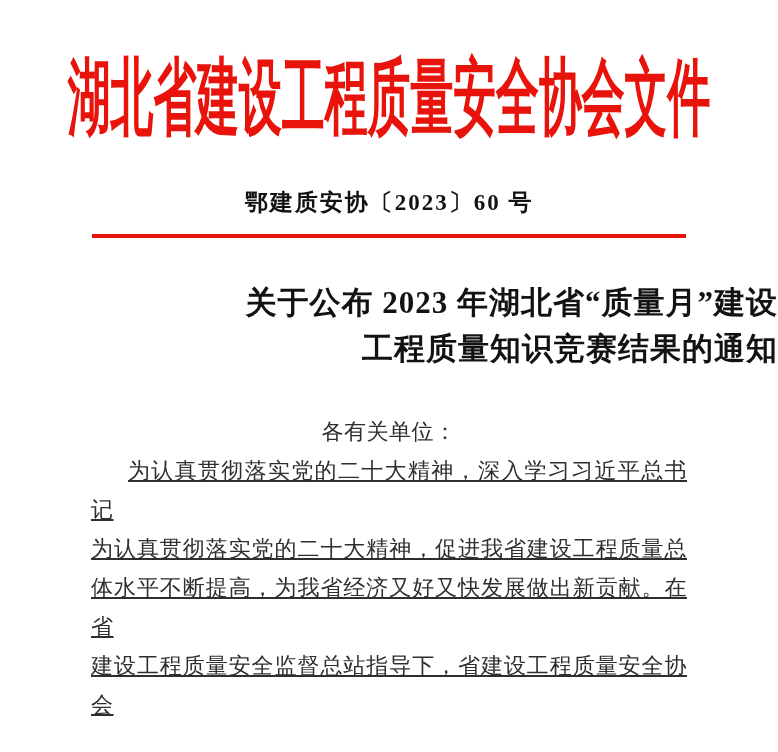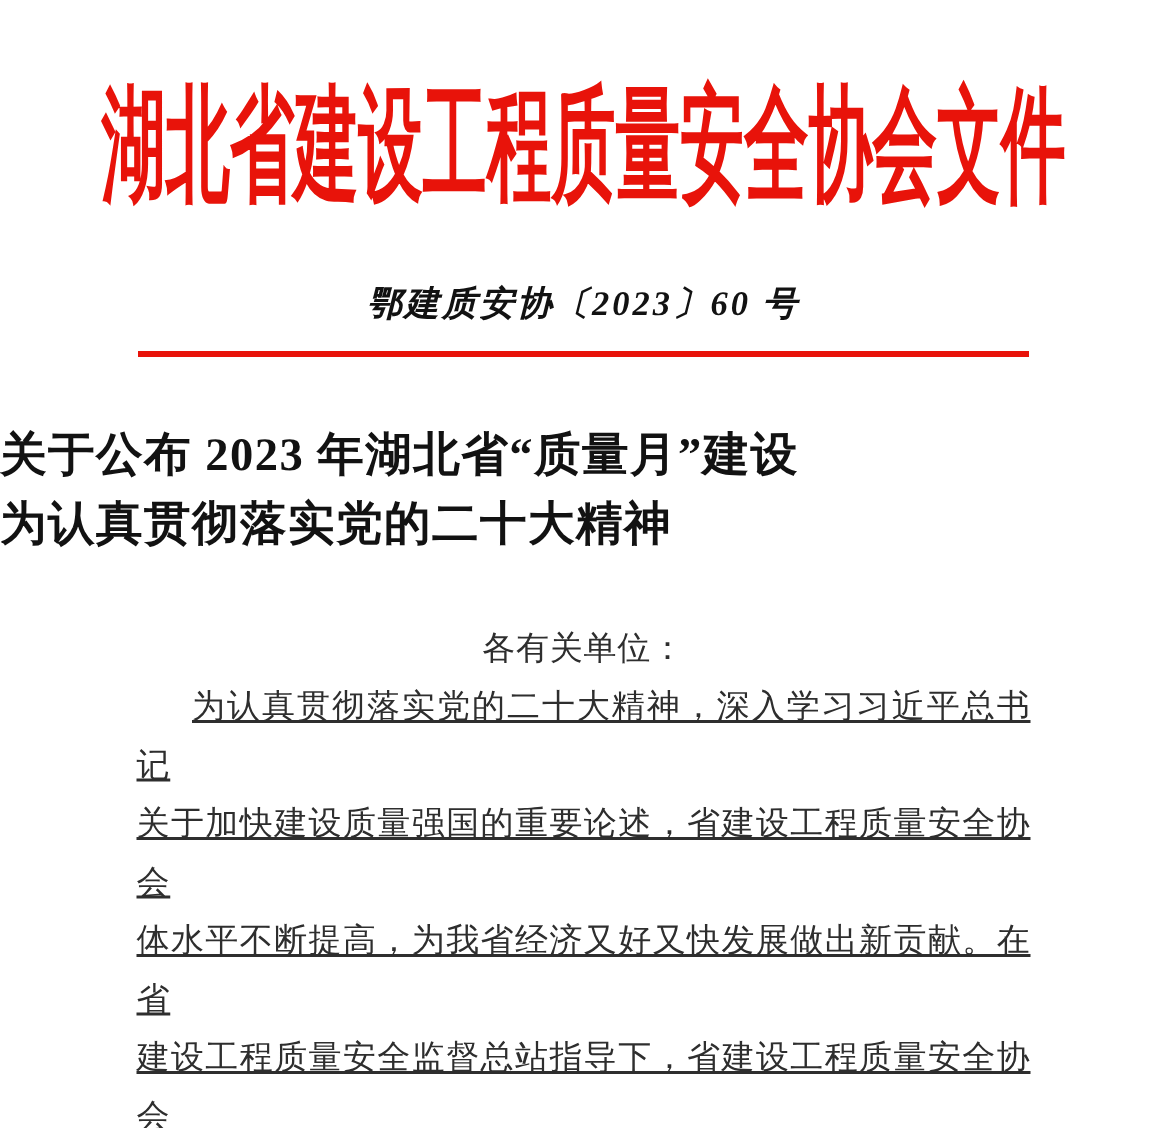--- a/index.html
+++ b/index.html
@@ -47,34 +47,33 @@
   }
   
   .doc-no {
     margin-top: 38px;
     text-align: center;
     color: var(--heading-ink);
     font-weight: 700;
     font-size: 23px;
     letter-spacing: 2px;
     line-height: 30px;
-    font-style: italic;
   }
   
   .red-rule {
     margin: 16px auto 0 auto;
     width: 594px;
     height: 4px;
     background: var(--accent);
     border: none;
   }
   
   .subject {
     margin-top: 42px;
-    text-align: left;
+    text-align: right;
     color: var(--heading-ink);
     font-weight: 700;
     font-size: 31px;
     line-height: 46px;
     letter-spacing: 1px;
   }
   
   .body-text {
     margin: 40px auto 0 auto;
     width: 596px;
@@ -104,26 +103,26 @@
   <div class="org-title-wrap">
     <div class="org-title">湖北省建设工程质量安全协会文件</div>
   </div>
 
   <div class="doc-no">鄂建质安协〔2023〕60 号</div>
 
   <div class="red-rule"></div>
 
   <div class="subject">
     <div>关于公布 2023 年湖北省“质量月”建设</div>
-    <div>为认真贯彻落实党的二十大精神</div>
+    <div>工程质量知识竞赛结果的通知</div>
   </div>
 
   <div class="body-text">
     <div class="salutation">各有关单位：</div>
     <div>
         <div class="body-line indent">为认真贯彻落实党的二十大精神，深入学习习近平总书记</div>
-        <div class="body-line">关于加快建设质量强国的重要论述，省建设工程质量安全协会</div>
+        <div class="body-line">为认真贯彻落实党的二十大精神，促进我省建设工程质量总</div>
         <div class="body-line">体水平不断提高，为我省经济又好又快发展做出新贡献。在省</div>
         <div class="body-line">建设工程质量安全监督总站指导下，省建设工程质量安全协会</div>
       </div>
   </div>
 
 </div>
 
 </body></html>

